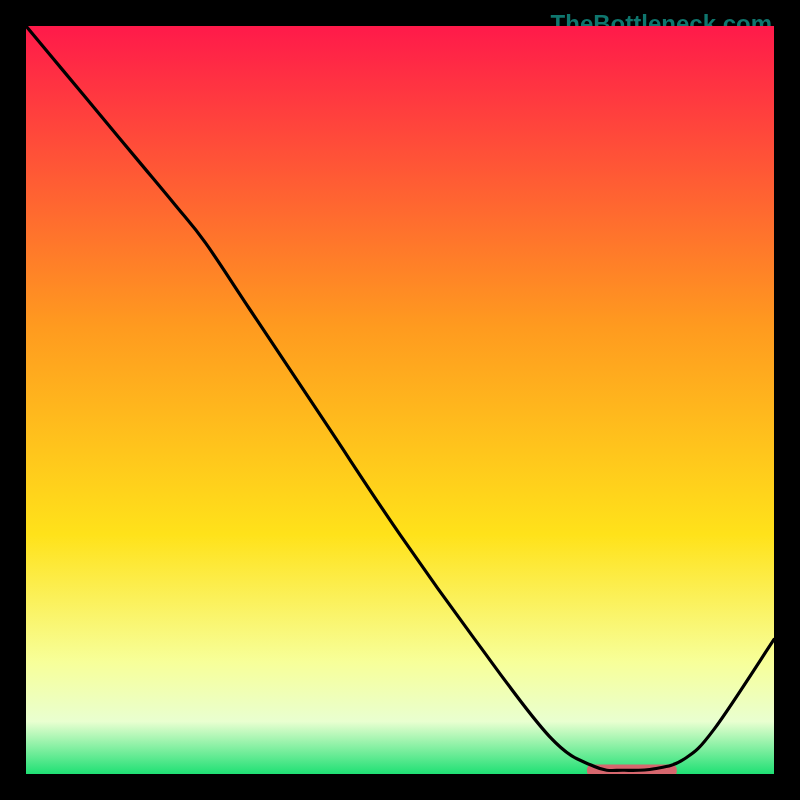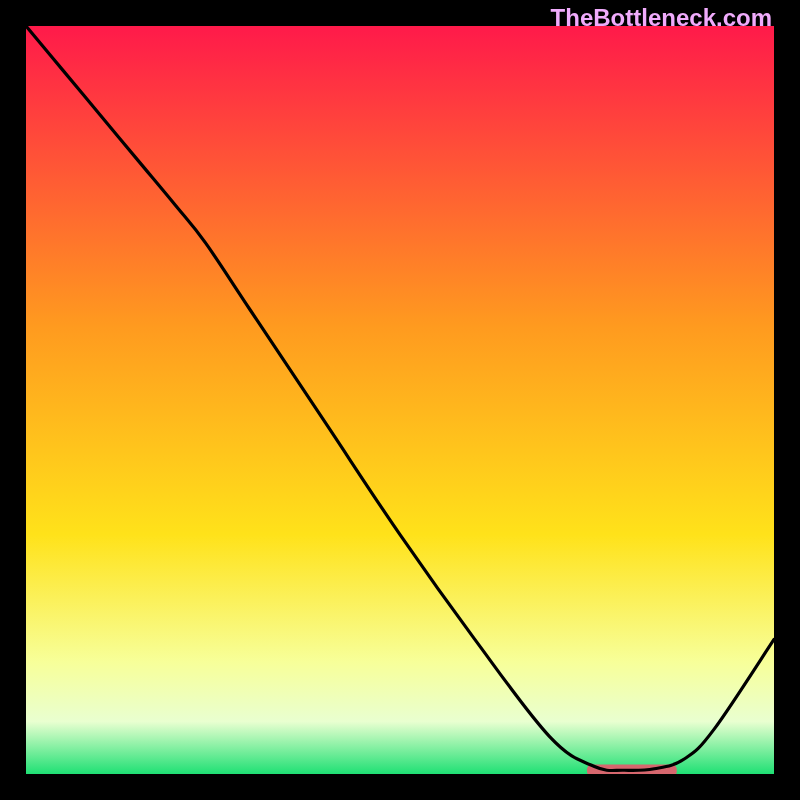--- a/index.html
+++ b/index.html
@@ -18,25 +18,25 @@
   }
   .plot-area {
     position: absolute;
     left: 26px;
     top: 26px;
     width: 748px;
     height: 748px;
   }
   .watermark {
     position: absolute;
-    top: 4px;
+    top: 10px;
     right: 28px;
     font-size: 24px;
     font-weight: 600;
-    color: #f0abfc;
+    color: #0f766e;
     letter-spacing: 0px;
   }
   svg { display: block; }
 </style>
 </head>
 <body>
 
 <div class="frame">
 
   <div class="watermark">TheBottleneck.com</div>

